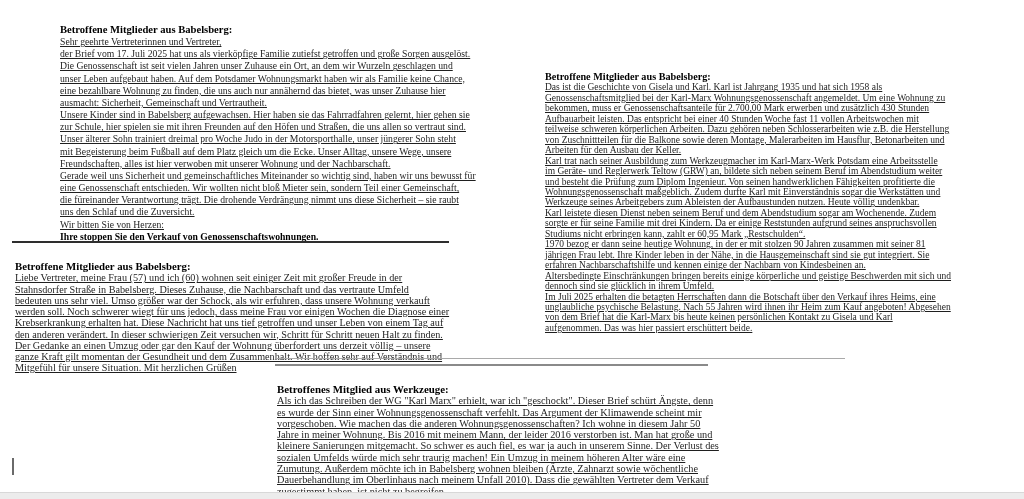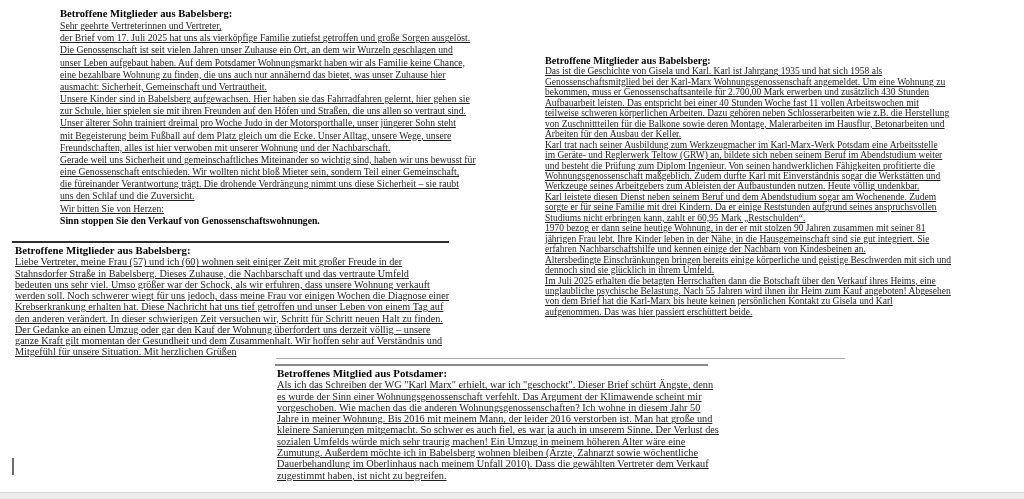--- a/index.html
+++ b/index.html
@@ -9,21 +9,21 @@
   }
   #page {
     position: relative;
     width: 1024px;
     height: 499px;
     overflow: hidden;
     background: #ffffff;
     font-family: "Liberation Serif", "DejaVu Serif", serif;
     color: #1f1f1f;
   }
-  .block { position: absolute; }
+  .block { position: absolute; margin-top: 16px; }
   .block .heading {
     font-weight: bold;
     color: #000000;
     white-space: pre-line;
   }
   .block .body {
     white-space: pre-line;
     text-decoration: underline;
   }
   .block .bold-line {
@@ -76,21 +76,21 @@
 Unsere Kinder sind in Babelsberg aufgewachsen. Hier haben sie das Fahrradfahren gelernt, hier gehen sie
 zur Schule, hier spielen sie mit ihren Freunden auf den Höfen und Straßen, die uns allen so vertraut sind.
 Unser älterer Sohn trainiert dreimal pro Woche Judo in der Motorsporthalle, unser jüngerer Sohn steht
 mit Begeisterung beim Fußball auf dem Platz gleich um die Ecke. Unser Alltag, unsere Wege, unsere
 Freundschaften, alles ist hier verwoben mit unserer Wohnung und der Nachbarschaft.
 Gerade weil uns Sicherheit und gemeinschaftliches Miteinander so wichtig sind, haben wir uns bewusst für
 eine Genossenschaft entschieden. Wir wollten nicht bloß Mieter sein, sondern Teil einer Gemeinschaft,
 die füreinander Verantwortung trägt. Die drohende Verdrängung nimmt uns diese Sicherheit – sie raubt
 uns den Schlaf und die Zuversicht.
 Wir bitten Sie von Herzen:</div>
-    <div class="bold-line">Sinn stoppen Sie den Verkauf von Genossenschaftswohnungen.</div>
+    <div class="bold-line">Ihre stoppen Sie den Verkauf von Genossenschaftswohnungen.</div>
   </section>
 
   <div id="rule-couple"></div>
   <section class="block" id="block-couple">
     <div class="heading">Betroffene Mitglieder aus Babelsberg:</div>
     <div class="body">Liebe Vertreter, meine Frau (57) und ich (60) wohnen seit einiger Zeit mit großer Freude in der
 Stahnsdorfer Straße in Babelsberg. Dieses Zuhause, die Nachbarschaft und das vertraute Umfeld
 bedeuten uns sehr viel. Umso größer war der Schock, als wir erfuhren, dass unsere Wohnung verkauft
 werden soll. Noch schwerer wiegt für uns jedoch, dass meine Frau vor einigen Wochen die Diagnose einer
 Krebserkrankung erhalten hat. Diese Nachricht hat uns tief getroffen und unser Leben von einem Tag auf
@@ -124,21 +124,21 @@
 dennoch sind sie glücklich in ihrem Umfeld.
 Im Juli 2025 erhalten die betagten Herrschaften dann die Botschaft über den Verkauf ihres Heims, eine
 unglaubliche psychische Belastung. Nach 55 Jahren wird ihnen ihr Heim zum Kauf angeboten! Abgesehen
 von dem Brief hat die Karl-Marx bis heute keinen persönlichen Kontakt zu Gisela und Karl
 aufgenommen. Das was hier passiert erschüttert beide.</div>
   </section>
 
   <div id="rule-wg-thin"></div>
   <div id="rule-wg-thick"></div>
   <section class="block" id="block-wg">
-    <div class="heading">Betroffenes Mitglied aus Potsdamer:</div>
+    <div class="heading">Betroffenes Mitglied aus Werkzeuge:</div>
     <div class="body">Als ich das Schreiben der WG "Karl Marx" erhielt, war ich "geschockt". Dieser Brief schürt Ängste, denn
 es wurde der Sinn einer Wohnungsgenossenschaft verfehlt. Das Argument der Klimawende scheint mir
 vorgeschoben. Wie machen das die anderen Wohnungsgenossenschaften? Ich wohne in diesem Jahr 50
 Jahre in meiner Wohnung. Bis 2016 mit meinem Mann, der leider 2016 verstorben ist. Man hat große und
 kleinere Sanierungen mitgemacht. So schwer es auch fiel, es war ja auch in unserem Sinne. Der Verlust des
 sozialen Umfelds würde mich sehr traurig machen! Ein Umzug in meinem höheren Alter wäre eine
 Zumutung. Außerdem möchte ich in Babelsberg wohnen bleiben (Ärzte, Zahnarzt sowie wöchentliche
 Dauerbehandlung im Oberlinhaus nach meinem Unfall 2010). Dass die gewählten Vertreter dem Verkauf
 zugestimmt haben, ist nicht zu begreifen.</div>
   </section>

